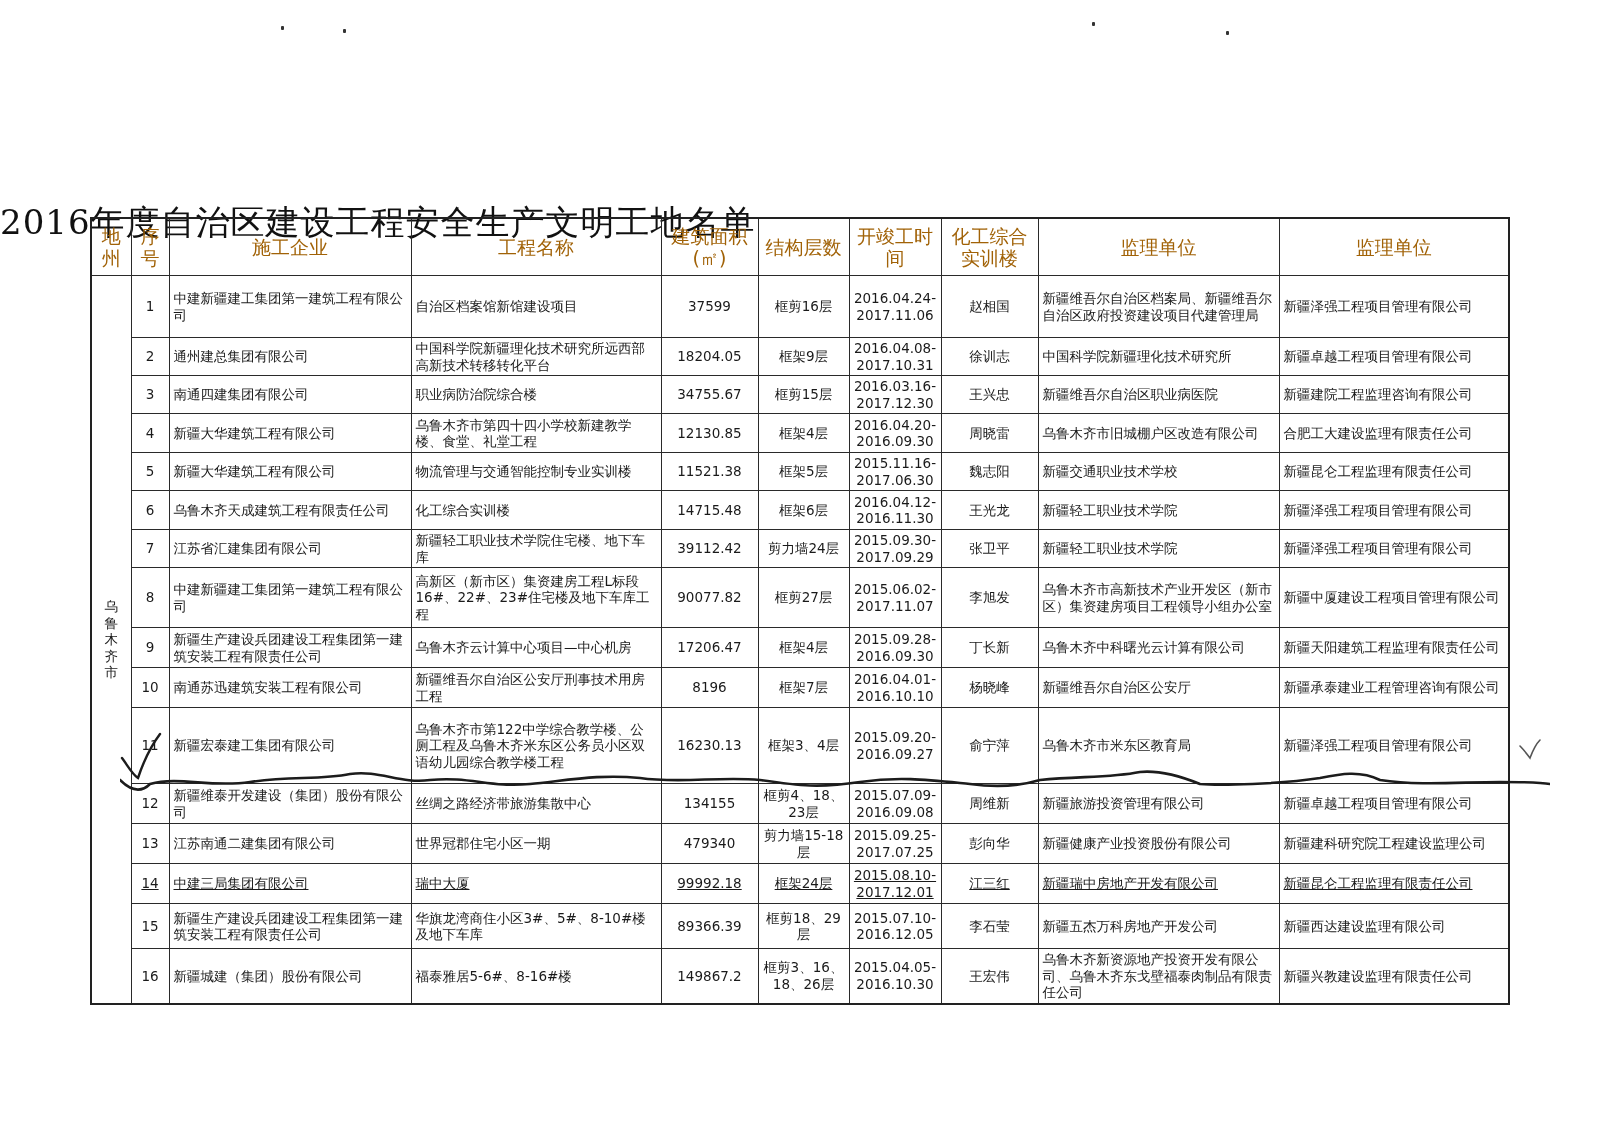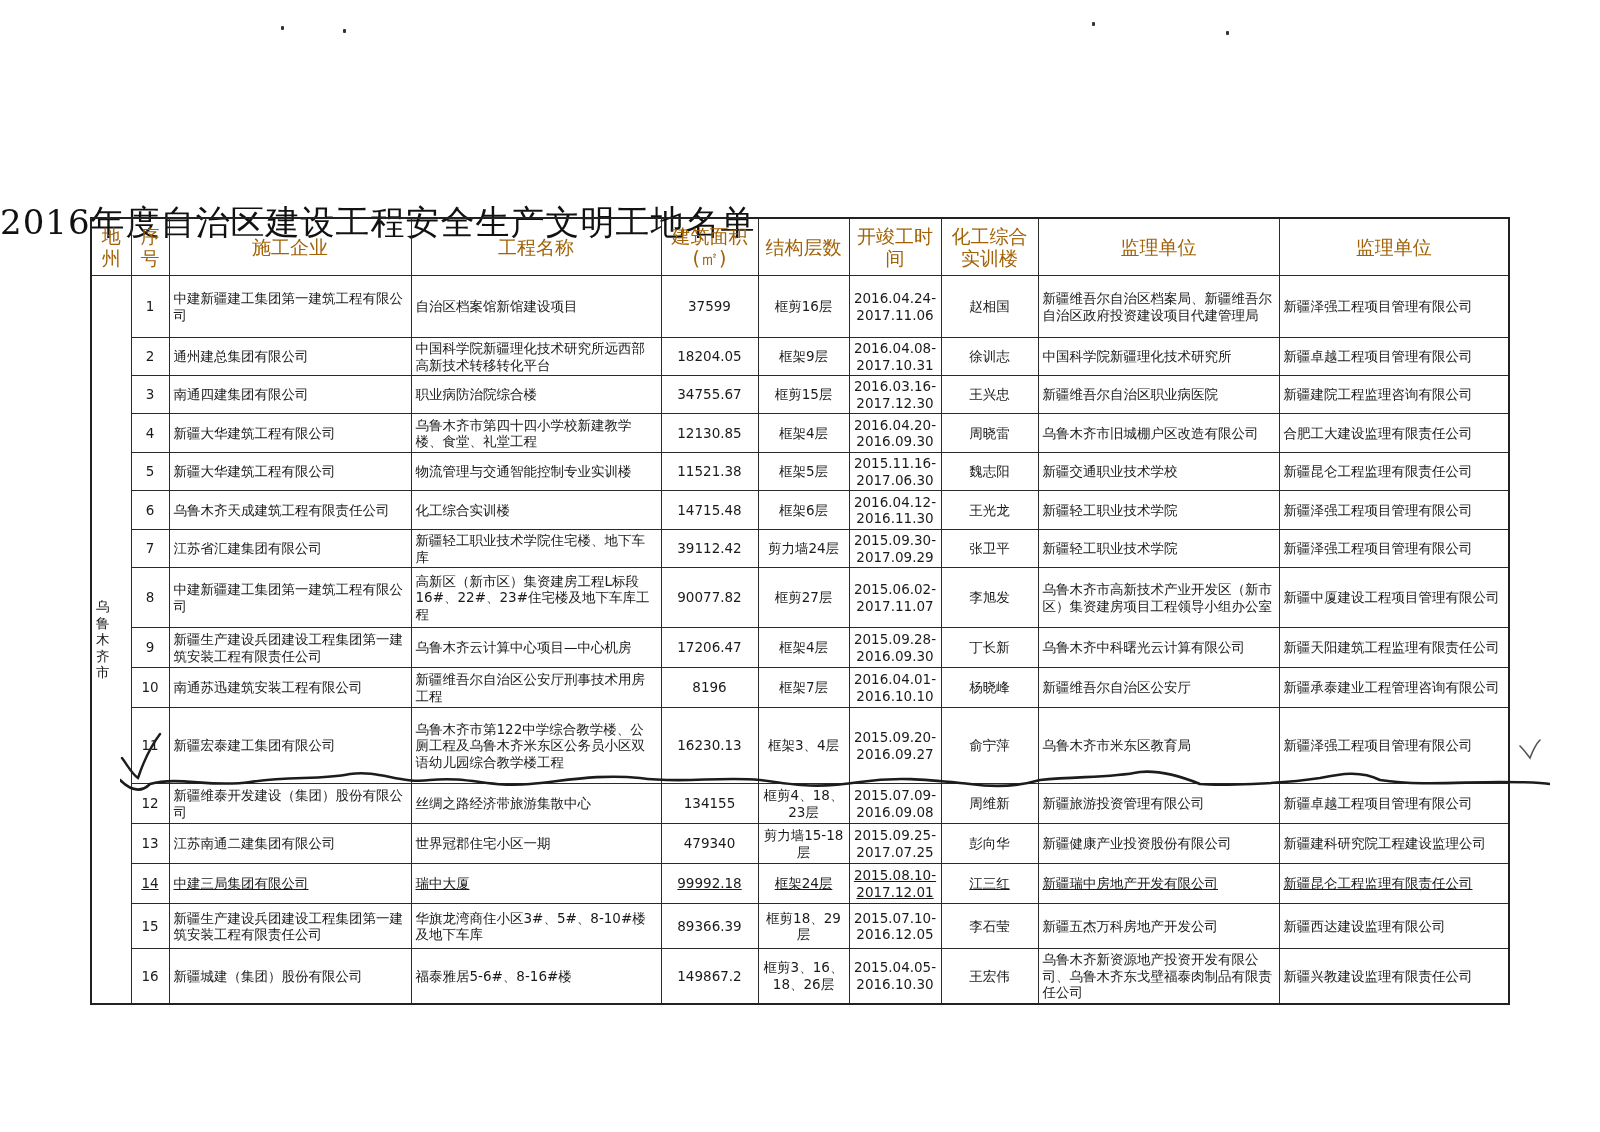--- a/index.html
+++ b/index.html
@@ -27,21 +27,21 @@
     font-family: "DejaVu Sans", "Liberation Sans", sans-serif; height: 56px;
   }
   table.sheet td {
     font-size: 13.5px; line-height: 16.5px; color: #1a1a1a;
     font-family: "DejaVu Sans", "Liberation Sans", sans-serif;
   }
   td.c { text-align: center; }
   td.l { text-align: left; }
   td.num { font-family: "DejaVu Sans Mono", "Liberation Mono", monospace; font-size: 13px; }
   td.region {
-    text-align: left; vertical-align: middle; font-size: 16px; line-height: 20px; padding: 0;
+    text-align: center; vertical-align: middle; font-size: 16px; line-height: 20px; padding: 0;
   }
   td.region span { display: inline-block; width: 18px; word-break: break-all; }
   .th-vert span { display: inline-block; width: 20px; word-break: break-all; line-height: 22px; }
   .strike {
     position: absolute; left: 120px; top: 770px; width: 1430px; height: 30px; pointer-events: none;
   }
   .check {
     position: absolute; pointer-events: none;
   }
   .speck { position: absolute; width: 3px; height: 4px; background: #333; border-radius: 1px; }

